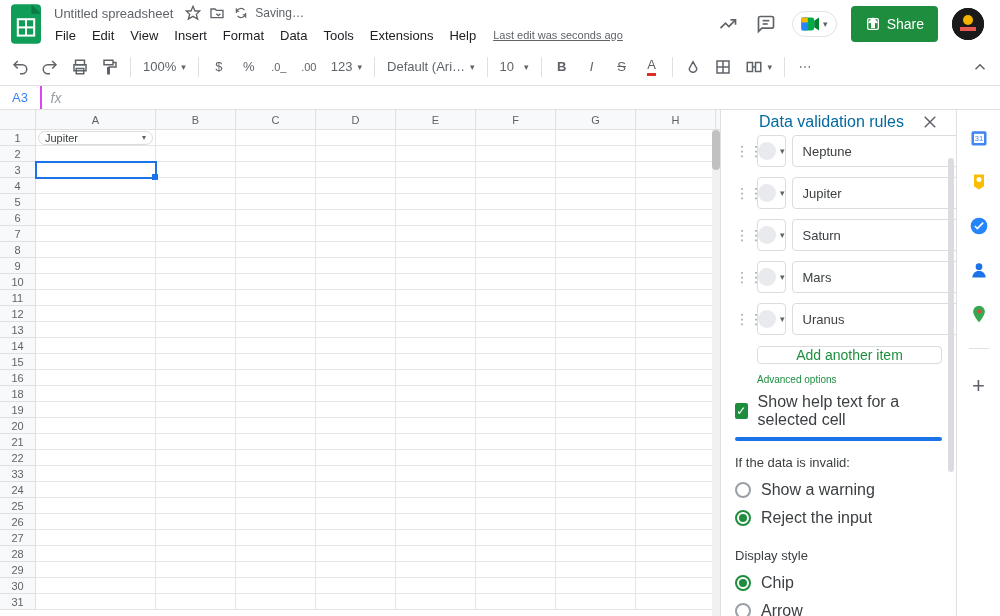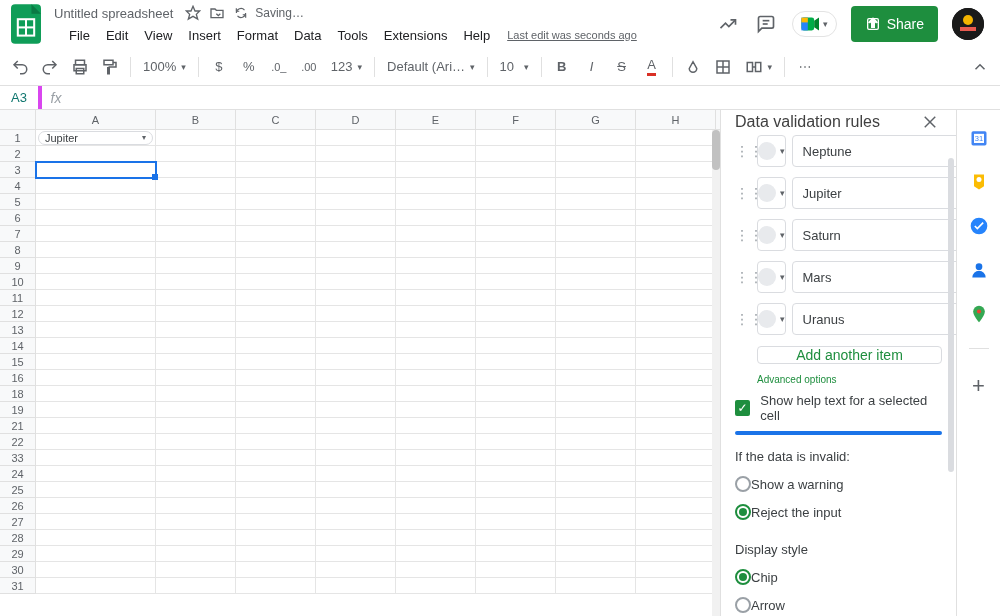--- a/index.html
+++ b/index.html
@@ -8,21 +8,21 @@
 
   
   .titlebar { display: flex; align-items: center; height: 48px; padding: 0 6px; }
   .logo { width: 40px; height: 40px; display:flex; align-items:center; justify-content:center; }
   .logo svg { width: 30px; height: 40px; }
   .title-area { display:flex; flex-direction:column; margin-left:2px; }
   .title-row { display:flex; align-items:center; gap:4px; height:22px; }
   .doc-title { font-size:13px; color:#5f6368; padding:2px 6px; }
   .title-icon { color:#5f6368; width:20px;height:20px;display:flex;align-items:center;justify-content:center; }
   .saving { font-size:12px; color:#5f6368; display:flex; align-items:center; gap:4px; }
-  .menubar { display:flex; gap:2px; height:22px; align-items:center;margin-left:14px; }
+  .menubar { display:flex; gap:2px; height:22px; align-items:center; }
   .menu-item { font-size:13px; color:#202124; padding:2px 7px; border-radius:4px; cursor:pointer; }
   .last-edit { font-size:11px; color:#5f6368; text-decoration: underline; margin-left:8px; cursor:pointer;}
   .titlebar-spacer { flex:1; }
   .title-right { display:flex; align-items:center; gap:14px; padding-right:10px; }
   .icon-btn { width:24px;height:24px;display:flex;align-items:center;justify-content:center;color:#5f6368; cursor:pointer;}
   .meet-pill { display:flex; align-items:center; gap:2px; border:1px solid #e3e3e3; border-radius:20px; padding:4px 8px; }
   .share-btn { display:flex;align-items:center;gap:6px; background:#1e8e3e; color:#fff; font-size:14px; font-weight:500; height:36px;padding:0 14px;border-radius:4px; cursor:pointer;}
   .share-btn svg{width:16px;height:16px;}
   .avatar { width:32px;height:32px;border-radius:50%;background:#202124;display:flex;align-items:center;justify-content:center;color:#fff;font-size:12px; }
 
@@ -30,21 +30,21 @@
   .toolbar { display:flex; align-items:center; height:38px; border-bottom:1px solid #e0e0e0; padding:0 6px; gap:2px; position:relative;}
   .tb-btn { min-width:28px;height:28px;display:flex;align-items:center;justify-content:center;color:#5f6368;font-size:13px;border-radius:4px;cursor:pointer;padding:0 4px;}
   .tb-sep { width:1px;height:20px;background:#e0e0e0;margin:0 4px;}
   .tb-dd { display:flex;align-items:center;gap:2px;height:28px;padding:0 6px;color:#5f6368;font-size:13px;cursor:pointer;}
   .tb-dd .caret{font-size:9px;margin-left:3px;color:#5f6368;}
   .font-box { min-width:62px; }
   .chev-up { position:absolute; right:8px; color:#5f6368; }
 
   
   .formula-row { display:flex;align-items:center;height:24px;border-bottom:1px solid #e0e0e0; font-size:13px;}
-  .namebox { width:42px; text-align:center; color:#0f766e; border-right:4px solid #d946ef; height:100%; display:flex;align-items:center;justify-content:center;}
+  .namebox { width:42px; text-align:center; color:#3b82f6; border-right:2px solid #d946ef; height:100%; display:flex;align-items:center;justify-content:center;}
   .fx { width:28px;text-align:center;font-style:italic;color:#9aa0a6;font-size:14px;}
   .formula-input { flex:1; height:100%; border:none; outline:none; font-size:13px; padding:0 4px;}
 
   
   .body { flex:1; display:flex; min-height:0;}
   .sheet-area { position:relative; width:720px; display:flex; flex-direction:column; background:#fff; }
   .col-headers { display:flex; height:20px; border-bottom:1px solid #e0e0e0; background:#f8f9fa; font-size:11px; color:#5f6368;}
   .corner { width:36px; border-right:1px solid #e0e0e0;}
   .col-h { width:80px; display:flex;align-items:center;justify-content:center;border-right:1px solid #e0e0e0;}
   .col-h.wide { width:120px;}
@@ -57,40 +57,40 @@
   .chip { display:flex;align-items:center;justify-content:space-between;width:100%;height:14px;border:1px solid #dadce0;border-radius:8px;background:#fff;font-size:11px;padding:0 6px;color:#3c4043;}
   .chip .caret{font-size:8px;color:#5f6368;}
   .sel-cell { outline:2px solid #1a73e8; outline-offset:-1px; position:relative;}
   .sel-handle { position:absolute; right:-3px; bottom:-3px; width:6px;height:6px;background:#1a73e8;}
   .v-scroll-track { position:absolute; right:0; top:20px; bottom:0; width:8px; background:#f1f1f1;}
   .v-scroll-thumb { position:absolute; top:0; width:100%; height:40px; background:#c1c1c1; border-radius:4px;}
 
   
   .side-panel { flex:1; border-left:1px solid #e0e0e0; display:flex; flex-direction:column; padding:0 14px 10px 14px; overflow:hidden; position:relative;}
   .sp-header { display:flex; align-items:center; justify-content:space-between; height:48px;}
-  .sp-title { font-size:16px; color:#404040; font-weight:400;}
+  .sp-title { font-size:16px; color:#0369a1; font-weight:400;margin-left:24px;}
   .sp-close { color:#5f6368; cursor:pointer; }
   .rule-item { display:flex; align-items:center; gap:6px; height:34px; margin-bottom:8px;}
   .drag-handle { width:16px;color:#9aa0a6; font-size:14px; cursor:grab;}
   .color-dd { display:flex;align-items:center;gap:4px;width:42px;height:32px;border:1px solid #dadce0;border-radius:4px;justify-content:center;cursor:pointer;}
   .color-swatch { width:18px;height:18px;border-radius:50%;background:#e8eaed;}
   .color-dd .caret{font-size:9px;color:#5f6368;}
   .rule-input { flex:1;height:32px;border:1px solid #dadce0;border-radius:4px;padding:0 10px;font-size:13px;color:#3c4043;outline:none;}
   .add-btn { display:inline-flex;align-items:center;justify-content:center;height:36px;padding:0 20px;border:1px solid #dadce0;border-radius:4px;color:#1e8e3e;font-size:14px;font-weight:500;cursor:pointer;margin-top:2px;margin-bottom:10px;margin-left:22px;}
   .adv-link { color:#1e8e3e; font-size:10px; font-weight:500; cursor:pointer; margin-left:22px; margin-bottom:8px;}
   .check-row { display:flex;align-items:center;gap:10px;margin-bottom:8px;}
   .checkbox { width:16px;height:16px;border-radius:2px;background:#1e8e3e;display:flex;align-items:center;justify-content:center;color:#fff;font-size:12px;}
   .help-text-input { width:100%;height:32px;border:2px solid #1a73e8;border-radius:4px;padding:0 8px;font-size:12px;color:#3c4043;display:flex;align-items:center;overflow:hidden;white-space:nowrap;}
   .help-text-input .selword { background:#cfe3fc;}
   .section-label { font-size:13px;color:#3c4043;margin-top:14px;margin-bottom:8px;}
-  .radio-row { display:flex;align-items:center;height:24px;margin-bottom:4px;cursor:pointer;}
+  .radio-row { display:flex;align-items:center;gap:10px;height:24px;margin-bottom:4px;cursor:pointer;}
   .radio { width:16px;height:16px;border-radius:50%;border:2px solid #9aa0a6;display:flex;align-items:center;justify-content:center;}
   .radio.checked { border-color:#1e8e3e;}
   .radio.checked::after{content:"";width:8px;height:8px;border-radius:50%;background:#1e8e3e;}
-  .radio-label { font-size:13px;color:#3c4043;}
+  .radio-label { font-size:16px;color:#3c4043;}
   .sp-scroll { position:absolute; right:2px; top:48px; bottom:10px; width:6px;}
   .sp-scroll-thumb { position:absolute; top:0; width:100%; height:70%; background:#dadce0; border-radius:3px;}
 
   
   .right-rail { width:44px; border-left:1px solid #e0e0e0; display:flex; flex-direction:column; align-items:center; padding-top:18px; gap:24px;}
   .rail-icon { width:20px;height:20px; cursor:pointer;}
   .rail-sep{width:20px;height:1px;background:#e0e0e0;}
   .rail-plus{font-size:22px;color:#5f6368;cursor:pointer;}
 </style>
 </head>
@@ -494,20 +494,31 @@
             <div class="cell wide"></div>
             <div class="cell"></div>
             <div class="cell"></div>
             <div class="cell"></div>
             <div class="cell"></div>
             <div class="cell"></div>
             <div class="cell"></div>
             <div class="cell"></div>
           </div>
           <div class="row">
+            <div class="row-h">20</div>
+            <div class="cell wide"></div>
+            <div class="cell"></div>
+            <div class="cell"></div>
+            <div class="cell"></div>
+            <div class="cell"></div>
+            <div class="cell"></div>
+            <div class="cell"></div>
+            <div class="cell"></div>
+          </div>
+          <div class="row">
             <div class="row-h">21</div>
             <div class="cell wide"></div>
             <div class="cell"></div>
             <div class="cell"></div>
             <div class="cell"></div>
             <div class="cell"></div>
             <div class="cell"></div>
             <div class="cell"></div>
             <div class="cell"></div>
           </div>

